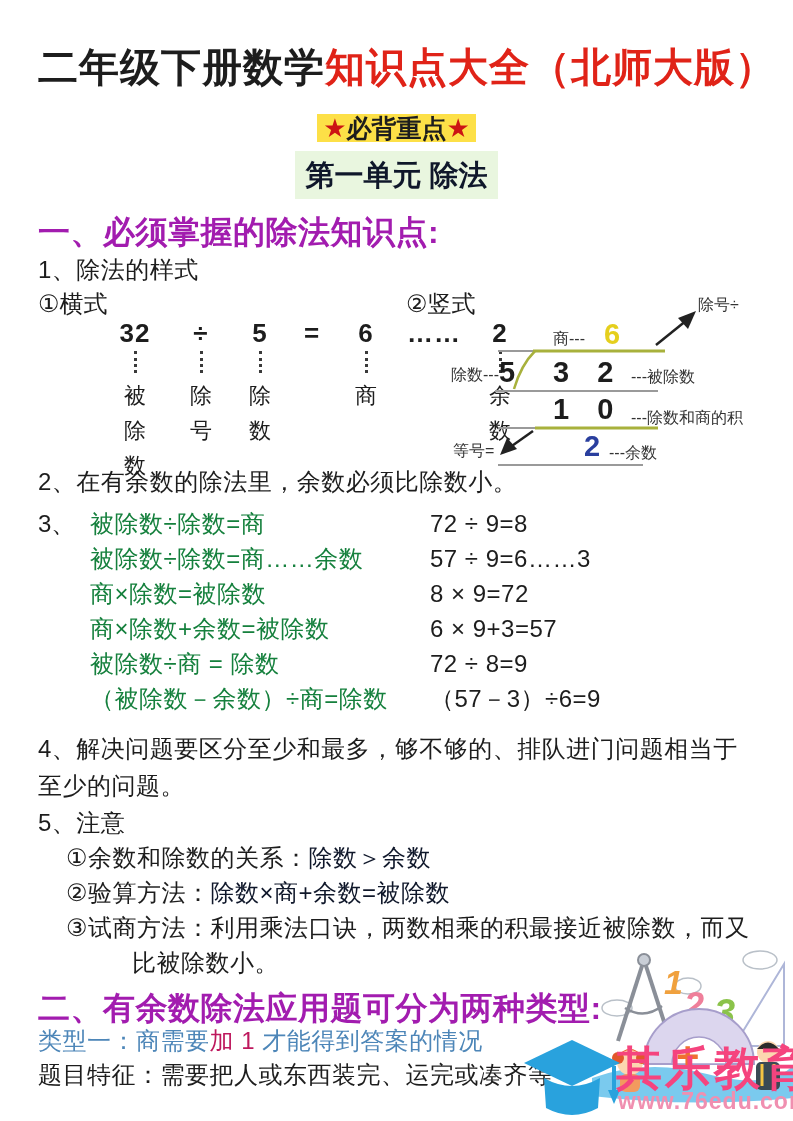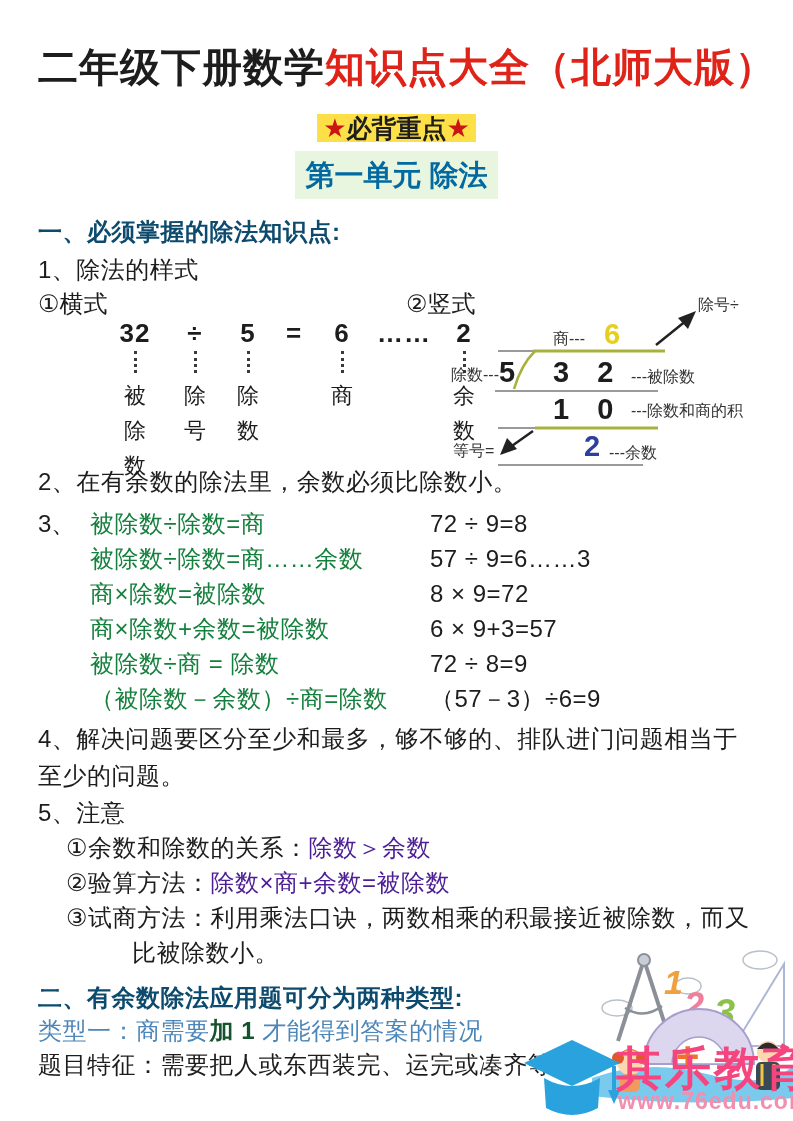--- a/index.html
+++ b/index.html
@@ -11,34 +11,34 @@
   }
   .page{padding:30px 38px 0;position:relative;z-index:0;}
 
   
   .title{font-size:40px;font-weight:900;line-height:50px;margin-top:12px;letter-spacing:1px;white-space:nowrap;}
   .title .red{color:#e02318;}
   .subtitle{text-align:center;margin-top:20px;font-size:25px;font-weight:800;line-height:32px;}
   .subtitle .wrap{background:#fde047;padding:0 6px;}
   .subtitle .star{color:#cc1414;font-size:26px;}
   .unit{text-align:center;margin-top:12px;font-size:29px;font-weight:800;line-height:38px;}
-  .unit .wrap{color:#0369a1;background:#e9f6df;padding:8px 10px;}
-
-  
-  .sec-heading{font-size:24px;font-weight:800;line-height:32px;color:#0c4a6e;margin-top:22px;letter-spacing:0.5px;}
+  .unit .wrap{color:#0f172a;background:#e9f6df;padding:8px 10px;}
+
+  
+  .sec-heading{font-size:32px;font-weight:800;line-height:32px;color:#a21caf;margin-top:22px;letter-spacing:0.5px;}
   .sec-heading.second{margin-top:12px;}
   .body-line{font-size:24px;line-height:32px;margin-top:6px;letter-spacing:0.5px;}
 
   
   .division-forms{position:relative;height:172px;margin-top:2px;}
   .form-label{position:absolute;top:0;font-size:24px;line-height:32px;}
   .form-label.h{left:0;}
   .form-label.v{left:368px;}
 
-  .h-form{position:absolute;left:75px;top:30px;display:flex;gap:18px;}
+  .h-form{position:absolute;left:75px;top:30px;display:flex;gap:24px;}
   .h-col{display:flex;flex-direction:column;align-items:center;}
   .h-sym{font-size:26px;font-weight:700;line-height:30px;letter-spacing:1px;}
   .h-dots{width:0;height:22px;border-left:3px dotted #3a3a3a;margin:3px 0 5px;}
   .h-chars div{font-size:22px;line-height:35px;}
   .w44{min-width:44px;} .w40{min-width:40px;} .w30{min-width:30px;}
   .w26{min-width:26px;} .w34{min-width:34px;} .w48{min-width:48px;}
 
   .v-form{position:absolute;left:415px;top:5px;width:340px;height:180px;}
   .v-form svg{position:absolute;left:0;top:0;}
   .vf-small{position:absolute;font-size:16px;color:#333;white-space:nowrap;}
@@ -47,26 +47,26 @@
   .vf-blue{color:#2a3f9e;}
   .sp{letter-spacing:10px;}
 
   
   .formulas{position:relative;margin-top:8px;padding-left:52px;}
   .formulas .marker{position:absolute;left:0;top:0;font-size:24px;line-height:35px;}
   .f-row{display:flex;font-size:24px;line-height:35px;letter-spacing:0.5px;}
   .f-row .formula{width:340px;color:#15803d;}
   .f-row .example{color:#1d1d1d;}
 
-  .item4{font-size:24px;line-height:37px;margin-top:4px;max-width:727px;letter-spacing:0.5px;}
+  .item4{font-size:24px;line-height:37px;margin-top:14px;max-width:727px;letter-spacing:0.5px;}
   .item5-heading{font-size:24px;line-height:34px;margin-top:2px;letter-spacing:0.5px;}
   .note{font-size:24px;line-height:35px;padding-left:28px;letter-spacing:0.5px;}
   .note.hang{padding-left:94px;text-indent:-66px;max-width:727px;}
-  .blue{color:#4c1d95;}
-  .red-accent{color:#14532d;font-weight:bold;}
+  .blue{color:#0f172a;}
+  .red-accent{color:#be185d;}
 
   .type1{font-size:24px;line-height:34px;color:#4d86b8;letter-spacing:0.5px;}
   .feature{font-size:24px;line-height:34px;letter-spacing:0.5px;}
   .footer{text-align:center;font-size:17px;font-weight:700;line-height:20px;margin-top:4px;letter-spacing:3px;}
 
   
   .illustration{position:absolute;left:592px;top:946px;width:201px;height:160px;z-index:1;}
   .watermark{position:absolute;left:522px;top:1032px;width:271px;height:89px;z-index:2;}
   .wm-cap{position:absolute;left:0;top:4px;}
   .wm-brand{position:absolute;left:94px;top:6px;font-size:46px;font-weight:900;color:#f5447e;letter-spacing:3px;white-space:nowrap;}
@@ -154,21 +154,21 @@
         <line x1="45" y1="172" x2="190" y2="172" stroke="#9a9a9a" stroke-width="2"></line>
       </svg>
       <div class="vf-small" style="left:245px;top:2px;">除号÷</div>
       <div class="vf-small" style="left:100px;top:36px;">商---</div>
       <div class="vf-num vf-yellow" style="left:151px;top:26px;">6</div>
       <div class="vf-small" style="left:-2px;top:72px;">除数---</div>
       <div class="vf-num" style="left:46px;top:64px;">5</div>
       <div class="vf-num sp" style="left:100px;top:64px;">3 2</div>
       <div class="vf-small" style="left:178px;top:74px;text-align:center;">---被除数</div>
       <div class="vf-num sp" style="left:100px;top:101px;">1 0</div>
-      <div class="vf-small" style="left:178px;top:108px;">---除数和商的积</div>
+      <div class="vf-small" style="left:178px;top:115px;">---除数和商的积</div>
       <div class="vf-small" style="left:0px;top:148px;">等号=</div>
       <div class="vf-num vf-blue" style="left:131px;top:138px;">2</div>
       <div class="vf-small" style="left:156px;top:150px;">---余数</div>
     </div>
   </div>
 
   <div class="body-line">2、在有余数的除法里，余数必须比除数小。</div>
 
   <div class="formulas">
     <div class="marker">3、</div>

